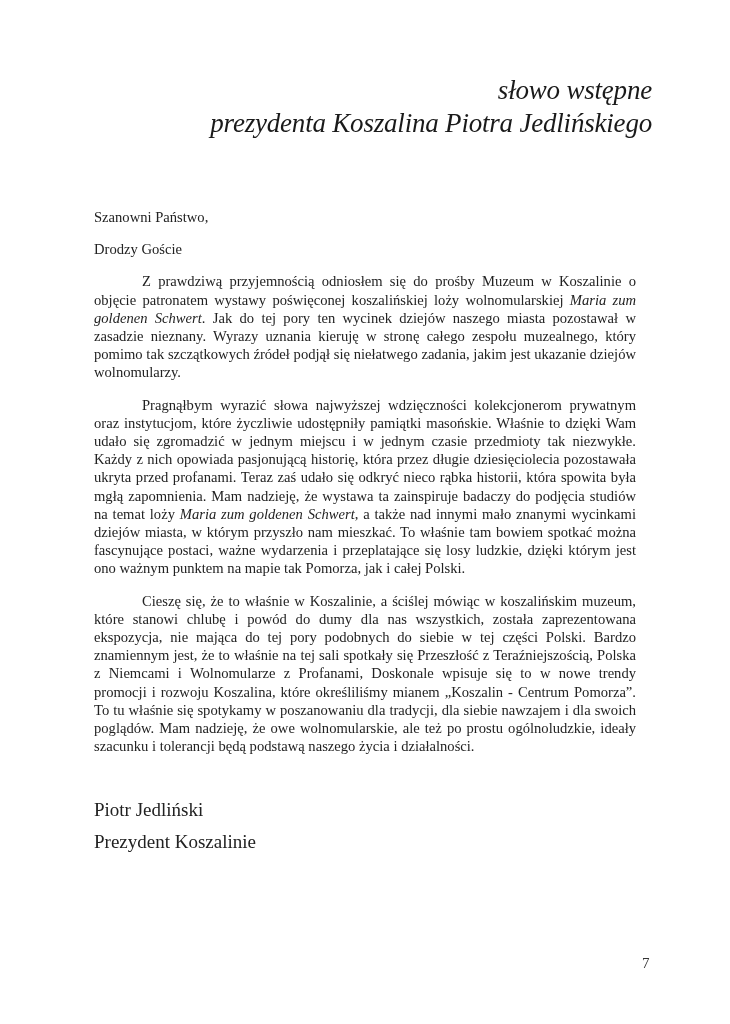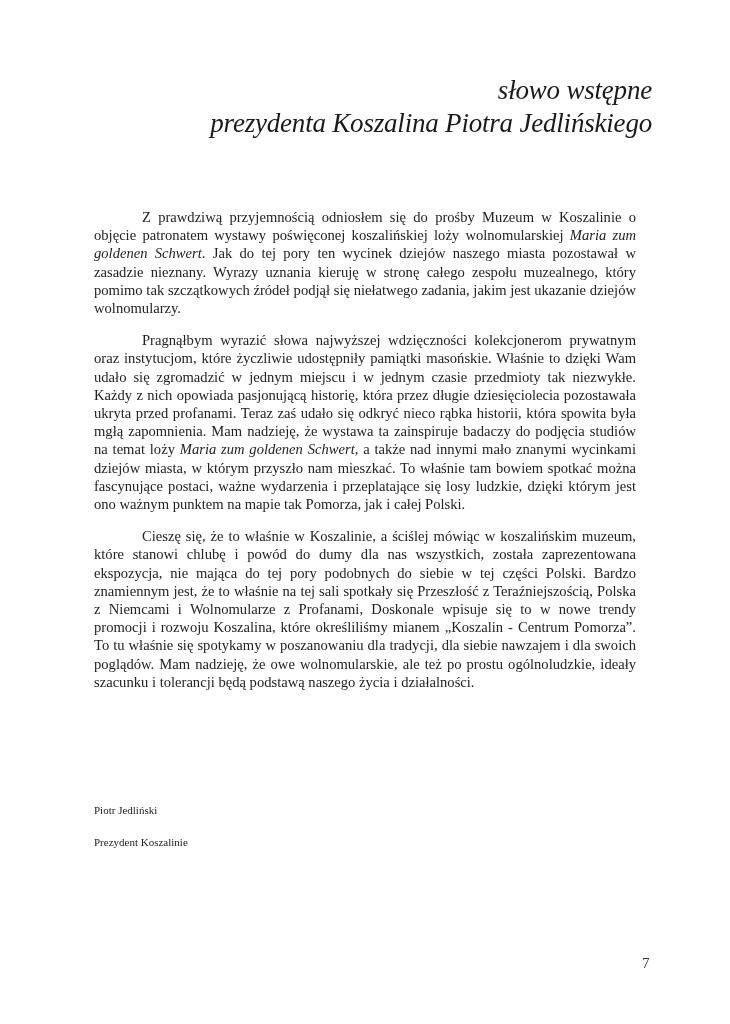--- a/index.html
+++ b/index.html
@@ -3,33 +3,35 @@
 <meta charset="utf-8">
 <style>
   html, body { margin: 0; padding: 0; background: #ffffff; }
   body { width: 730px; height: 1024px; position: relative; overflow: hidden; color: #1e1e1e; font-family: "DejaVu Serif", "Liberation Serif", serif; }
   .title { position: absolute; right: 78px; top: 74px; text-align: right; font-family: "Liberation Serif", serif; font-size: 27px; line-height: 33px; color: #1a1a1a; letter-spacing: -0.2px; font-style: italic; }
   .title div { white-space: nowrap; }
   .body { position: absolute; left: 94px; top: 208px; width: 558px; font-family: "Liberation Serif", serif; font-size: 14.6px; line-height: 18.2px; color: #222; }
   .greet { margin: 0 0 14px 0; }
   .para { margin: 0 16px 14px 0; text-indent: 48px; text-align: justify; }
   .para i { font-style: italic; }
-  .sig { position: absolute; left: 94px; top: 801px; font-family: "Liberation Serif", serif; font-size: 11px; line-height: 18px; color: #222; }
+  .sig { position: absolute; left: 94px; top: 801px; font-family: "Liberation Serif", serif; font-size: 19px; line-height: 18px; color: #222; }
   .sig div { margin-bottom: 14px; }
   .pageno { position: absolute; left: 642px; top: 955px; font-family: "Liberation Serif", serif; font-size: 15px; color: #333; }
 </style>
 </head>
 <body>
 
 <div class="title">
   <div>słowo wstępne</div>
   <div>prezydenta Koszalina Piotra Jedlińskiego</div>
 </div>
 
 <div class="body">
+  <div class="greet">Szanowni Państwo,</div>
+  <div class="greet">Drodzy Goście</div>
   <p class="para"><span>Z prawdziwą przyjemnością odniosłem się do prośby Muzeum w Koszalinie o objęcie patronatem wystawy poświęconej koszalińskiej loży wolnomularskiej </span><i>Maria zum goldenen Schwert</i><span>. Jak do tej pory ten wycinek dziejów naszego miasta pozostawał w zasadzie nieznany. Wyrazy uznania kieruję w stronę całego zespołu muzealnego, który pomimo tak szczątkowych źródeł podjął się niełatwego zadania, jakim jest ukazanie dziejów wolnomularzy.</span></p>
   <p class="para"><span>Pragnąłbym wyrazić słowa najwyższej wdzięczności kolekcjonerom prywatnym oraz instytucjom, które życzliwie udostępniły pamiątki masońskie. Właśnie to dzięki Wam udało się zgromadzić w jednym miejscu i w jednym czasie przedmioty tak niezwykłe. Każdy z nich opowiada pasjonującą historię, która przez długie dziesięciolecia pozostawała ukryta przed profanami. Teraz zaś udało się odkryć nieco rąbka historii, która spowita była mgłą zapomnienia. Mam nadzieję, że wystawa ta zainspiruje badaczy do podjęcia studiów na temat loży </span><i>Maria zum goldenen Schwert</i><span>, a także nad innymi mało znanymi wycinkami dziejów miasta, w którym przyszło nam mieszkać. To właśnie tam bowiem spotkać można fascynujące postaci, ważne wydarzenia i przeplatające się losy ludzkie, dzięki którym jest ono ważnym punktem na mapie tak Pomorza, jak i całej Polski.</span></p>
   <p class="para"><span>Cieszę się, że to właśnie w Koszalinie, a ściślej mówiąc w koszalińskim muzeum, które stanowi chlubę i powód do dumy dla nas wszystkich, została zaprezentowana ekspozycja, nie mająca do tej pory podobnych do siebie w tej części Polski. Bardzo znamiennym jest, że to właśnie na tej sali spotkały się Przeszłość z Teraźniejszością, Polska z Niemcami i Wolnomularze z Profanami, Doskonale wpisuje się to w nowe trendy promocji i rozwoju Koszalina, które określiliśmy mianem „Koszalin - Centrum Pomorza”. To tu właśnie się spotykamy w poszanowaniu dla tradycji, dla siebie nawzajem i dla swoich poglądów. Mam nadzieję, że owe wolnomularskie, ale też po prostu ogólnoludzkie, ideały szacunku i tolerancji będą podstawą naszego życia i działalności.</span></p>
 </div>
 
 <div class="sig">
   <div>Piotr Jedliński</div>
   <div>Prezydent Koszalinie</div>
 </div>
 

